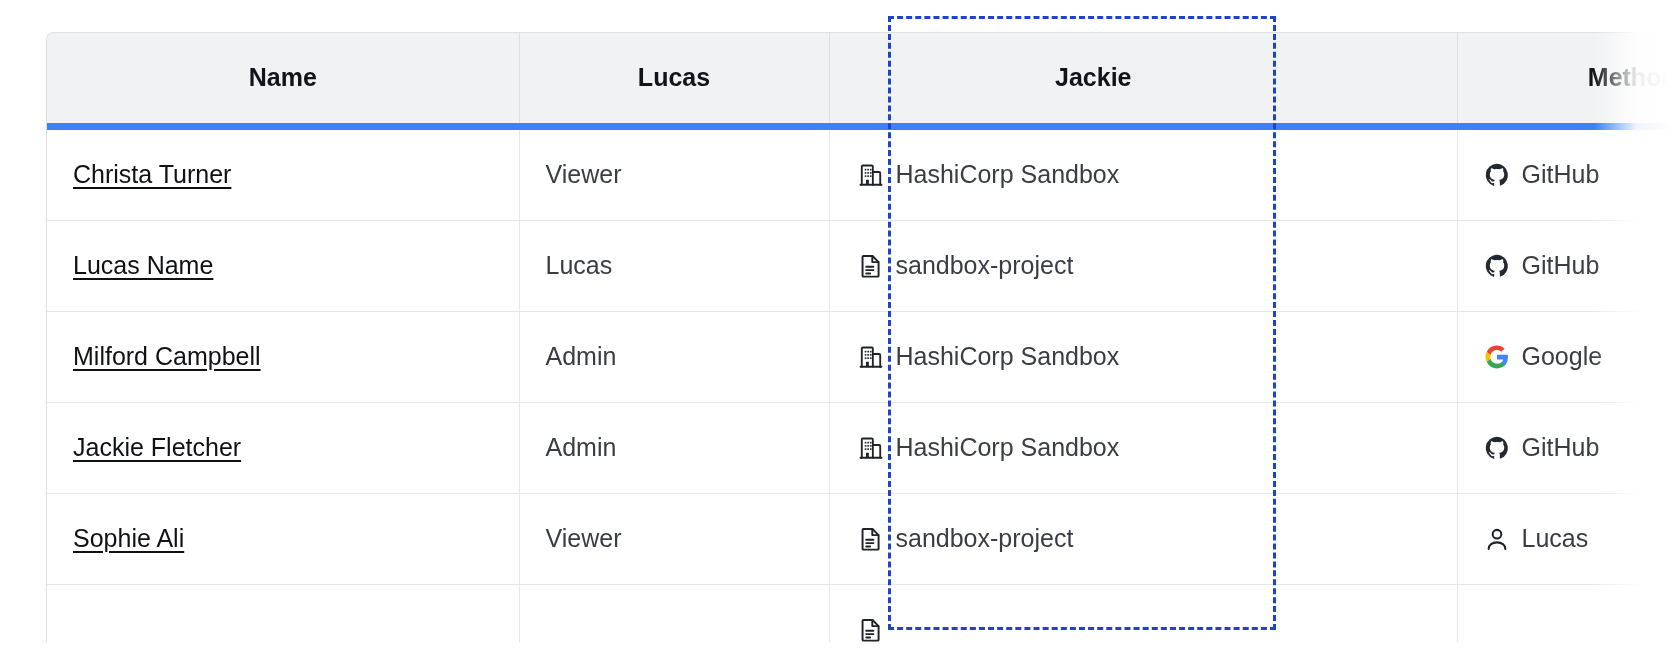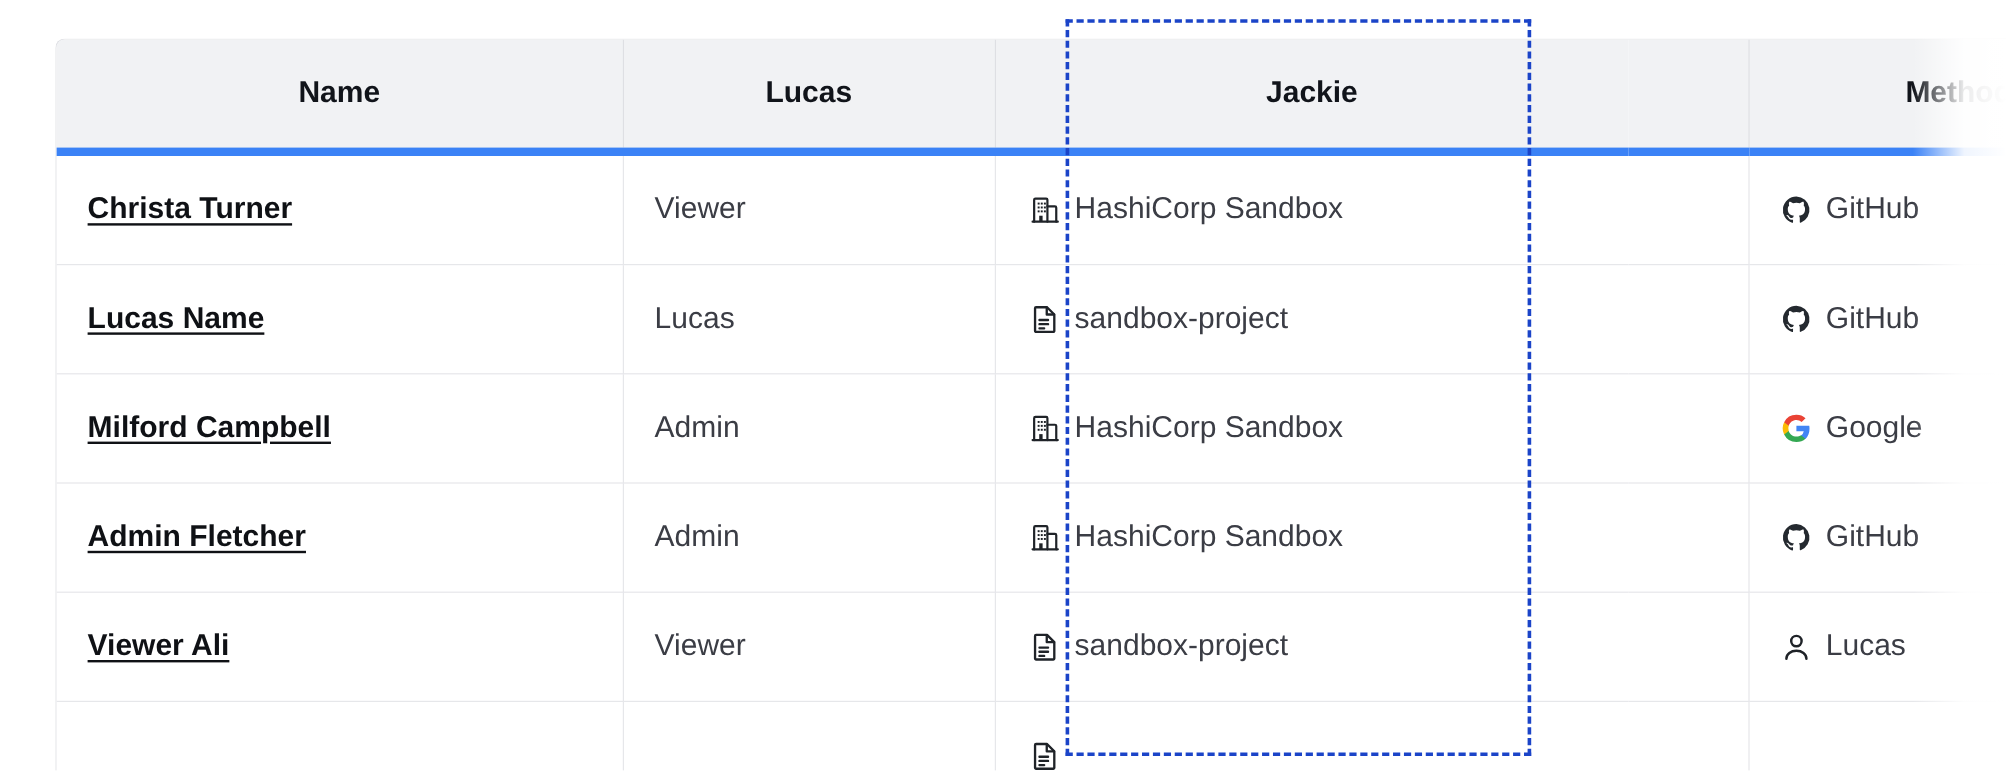--- a/index.html
+++ b/index.html
@@ -83,21 +83,20 @@
   tbody td.last { border-right: none; }
 
   
   .name-link {
     color: #0f1115;
     text-decoration: underline;
     text-underline-offset: 4px;
     text-decoration-thickness: 2px;
     font-size: 25px;
     cursor: pointer;
-    font-weight: bold;
   }
 
   
   .icell {
     display: flex;
     align-items: center;
     gap: 12px;
     height: 90px;
   }
   .icell .txt { color: #3b3d45; line-height: 1; }
@@ -254,21 +253,21 @@
                     <path d="M22.1 12.23c0-.78-.07-1.53-.2-2.25H12v4.26h5.66a4.84 4.84 0 0 1-2.1 3.18v2.64h3.4c1.99-1.83 3.14-4.53 3.14-7.83Z" fill="#4285f4"></path>
                     <path d="M12 22.5c2.84 0 5.23-.94 6.97-2.55l-3.4-2.64c-.94.63-2.15 1-3.57 1-2.75 0-5.08-1.85-5.91-4.35H2.57v2.73A10.5 10.5 0 0 0 12 22.5Z" fill="#34a853"></path>
                     <path d="M6.09 13.96a6.3 6.3 0 0 1 0-4.02V7.21H2.57a10.5 10.5 0 0 0 0 9.48l3.52-2.73Z" fill="#fbbc05"></path>
                     <path d="M12 5.59c1.55 0 2.94.53 4.03 1.58l3.02-3.02A10.5 10.5 0 0 0 12 1.5 10.5 10.5 0 0 0 2.57 7.21l3.52 2.73C6.92 7.44 9.25 5.59 12 5.59Z" fill="#ea4335"></path>
                   </svg>
                   <span class="txt">Google</span>
                 </div>
               </td>
             </tr>
             <tr>
-              <td><span class="name-link">Admin Fletcher</span></td>
+              <td><span class="name-link">Jackie Fletcher</span></td>
               <td>Admin</td>
               <td class="no-rule">
                 <div class="icell">
                   <svg viewBox="0 0 24 24" class="ic">
                     <path d="M3.5 21V4.2a1 1 0 0 1 1-1h8.2a1 1 0 0 1 1 1V21" fill="none" stroke="#1f2328" stroke-width="1.7" stroke-linejoin="round" stroke-linecap="round"></path>
                     <path d="M13.7 9.2h5.8a1 1 0 0 1 1 1V21" fill="none" stroke="#1f2328" stroke-width="1.7" stroke-linejoin="round" stroke-linecap="round"></path>
                     <path d="M2.3 21h19.4" fill="none" stroke="#1f2328" stroke-width="1.7" stroke-linejoin="round" stroke-linecap="round"></path>
                     <rect x="6.2" y="6.3" width="1.5" height="1.5" fill="#1f2328"></rect>
                     <rect x="6.2" y="9.3" width="1.5" height="1.5" fill="#1f2328"></rect>
                     <rect x="6.2" y="12.3" width="1.5" height="1.5" fill="#1f2328"></rect>
@@ -287,21 +286,21 @@
               <td class="last">
                 <div class="icell">
                   <svg viewBox="0 0 24 24" class="ic">
                     <path d="M12 1.6a10.4 10.4 0 0 0-3.29 20.27c.52.1.71-.23.71-.5v-1.93c-2.9.63-3.51-1.4-3.51-1.4-.47-1.2-1.16-1.52-1.16-1.52-.95-.65.07-.64.07-.64 1.05.08 1.6 1.08 1.6 1.08.93 1.6 2.45 1.14 3.05.87.09-.68.36-1.14.66-1.4-2.32-.27-4.76-1.16-4.76-5.15 0-1.14.41-2.07 1.07-2.8-.1-.27-.46-1.33.1-2.77 0 0 .88-.28 2.87 1.07a9.9 9.9 0 0 1 5.22 0c1.99-1.35 2.86-1.07 2.86-1.07.57 1.44.21 2.5.11 2.77.67.73 1.07 1.66 1.07 2.8 0 4-2.45 4.87-4.78 5.13.38.33.71.96.71 1.94v2.88c0 .28.19.61.72.5A10.4 10.4 0 0 0 12 1.6Z" fill="#24292f"></path>
                   </svg>
                   <span class="txt">GitHub</span>
                 </div>
               </td>
             </tr>
             <tr>
-              <td><span class="name-link">Viewer Ali</span></td>
+              <td><span class="name-link">Sophie Ali</span></td>
               <td>Viewer</td>
               <td class="no-rule">
                 <div class="icell">
                   <svg viewBox="0 0 24 24" class="ic">
                     <path d="M5 2.8h8.4L19 8.4V21a.8.8 0 0 1-.8.8H5a.8.8 0 0 1-.8-.8V3.6A.8.8 0 0 1 5 2.8Z" fill="none" stroke="#1f2328" stroke-width="1.8" stroke-linejoin="round" stroke-linecap="round"></path>
                     <path d="M13.2 3v5.4H18.8" fill="none" stroke="#1f2328" stroke-width="1.8" stroke-linejoin="round" stroke-linecap="round"></path>
                     <path d="M7.6 12.6h6.6M7.6 15.8h6.6M7.6 19h3.6" fill="none" stroke="#1f2328" stroke-width="1.8" stroke-linejoin="round" stroke-linecap="round"></path>
                   </svg>
                   <span class="txt">sandbox-project</span>
                 </div>

